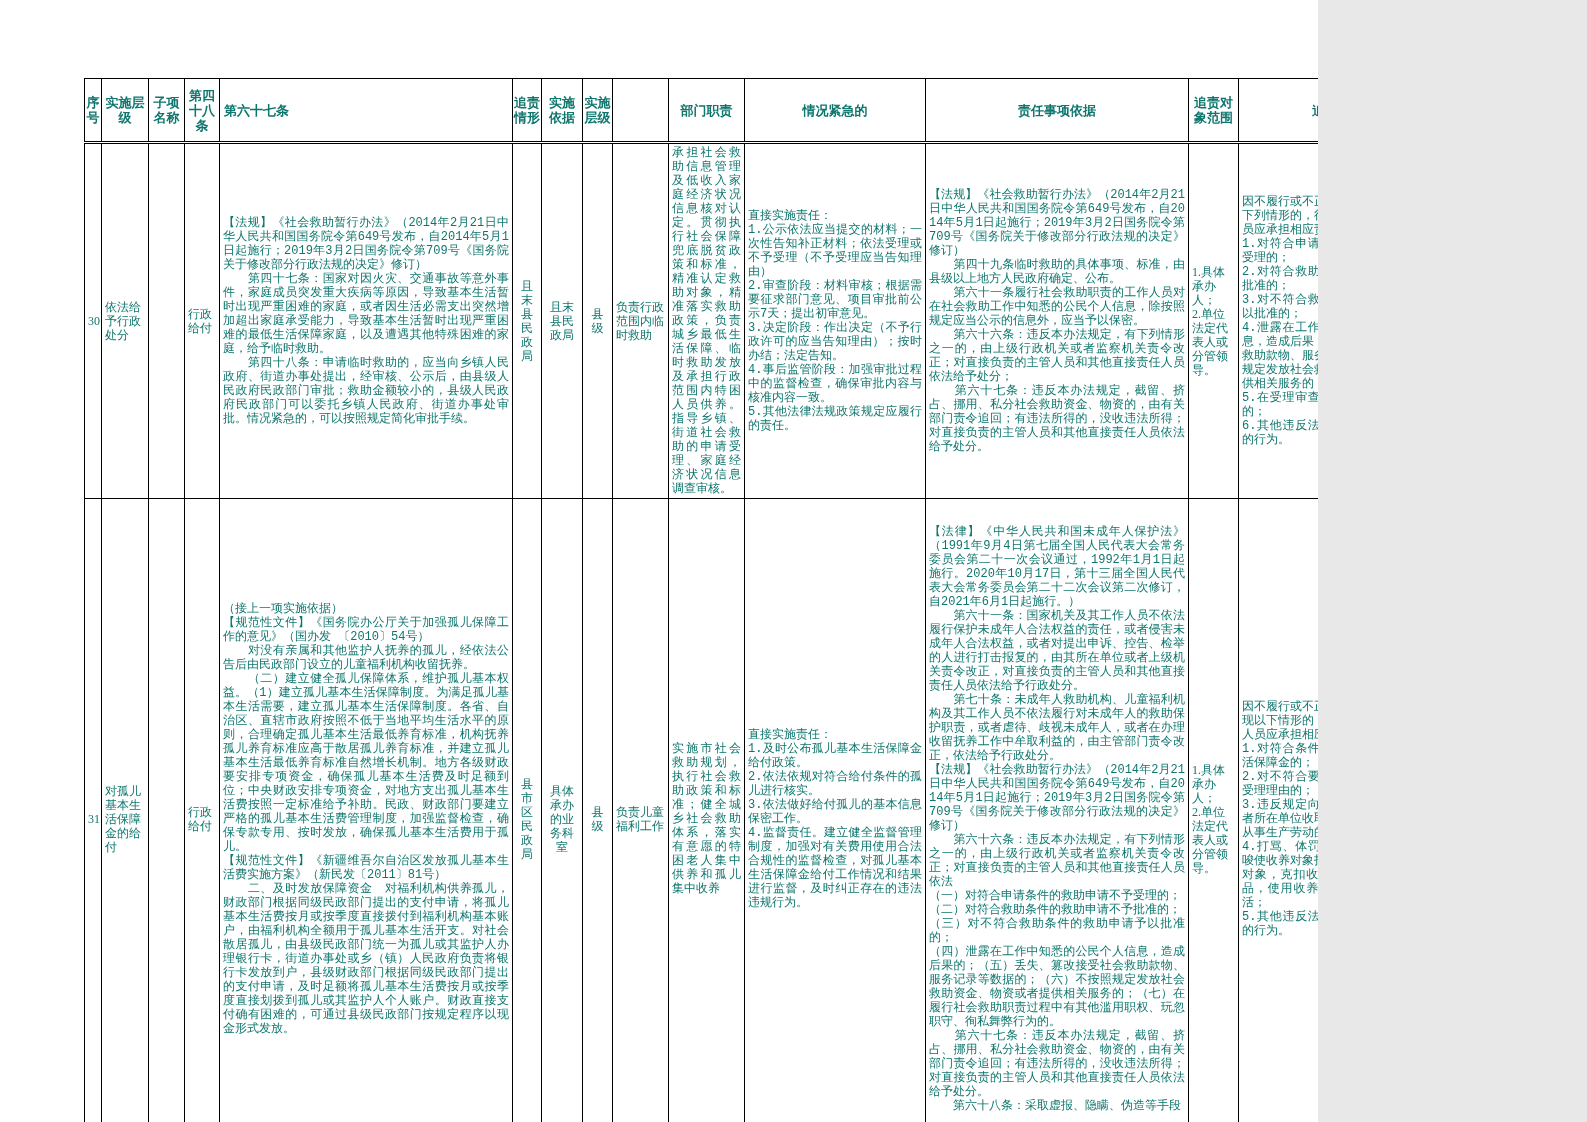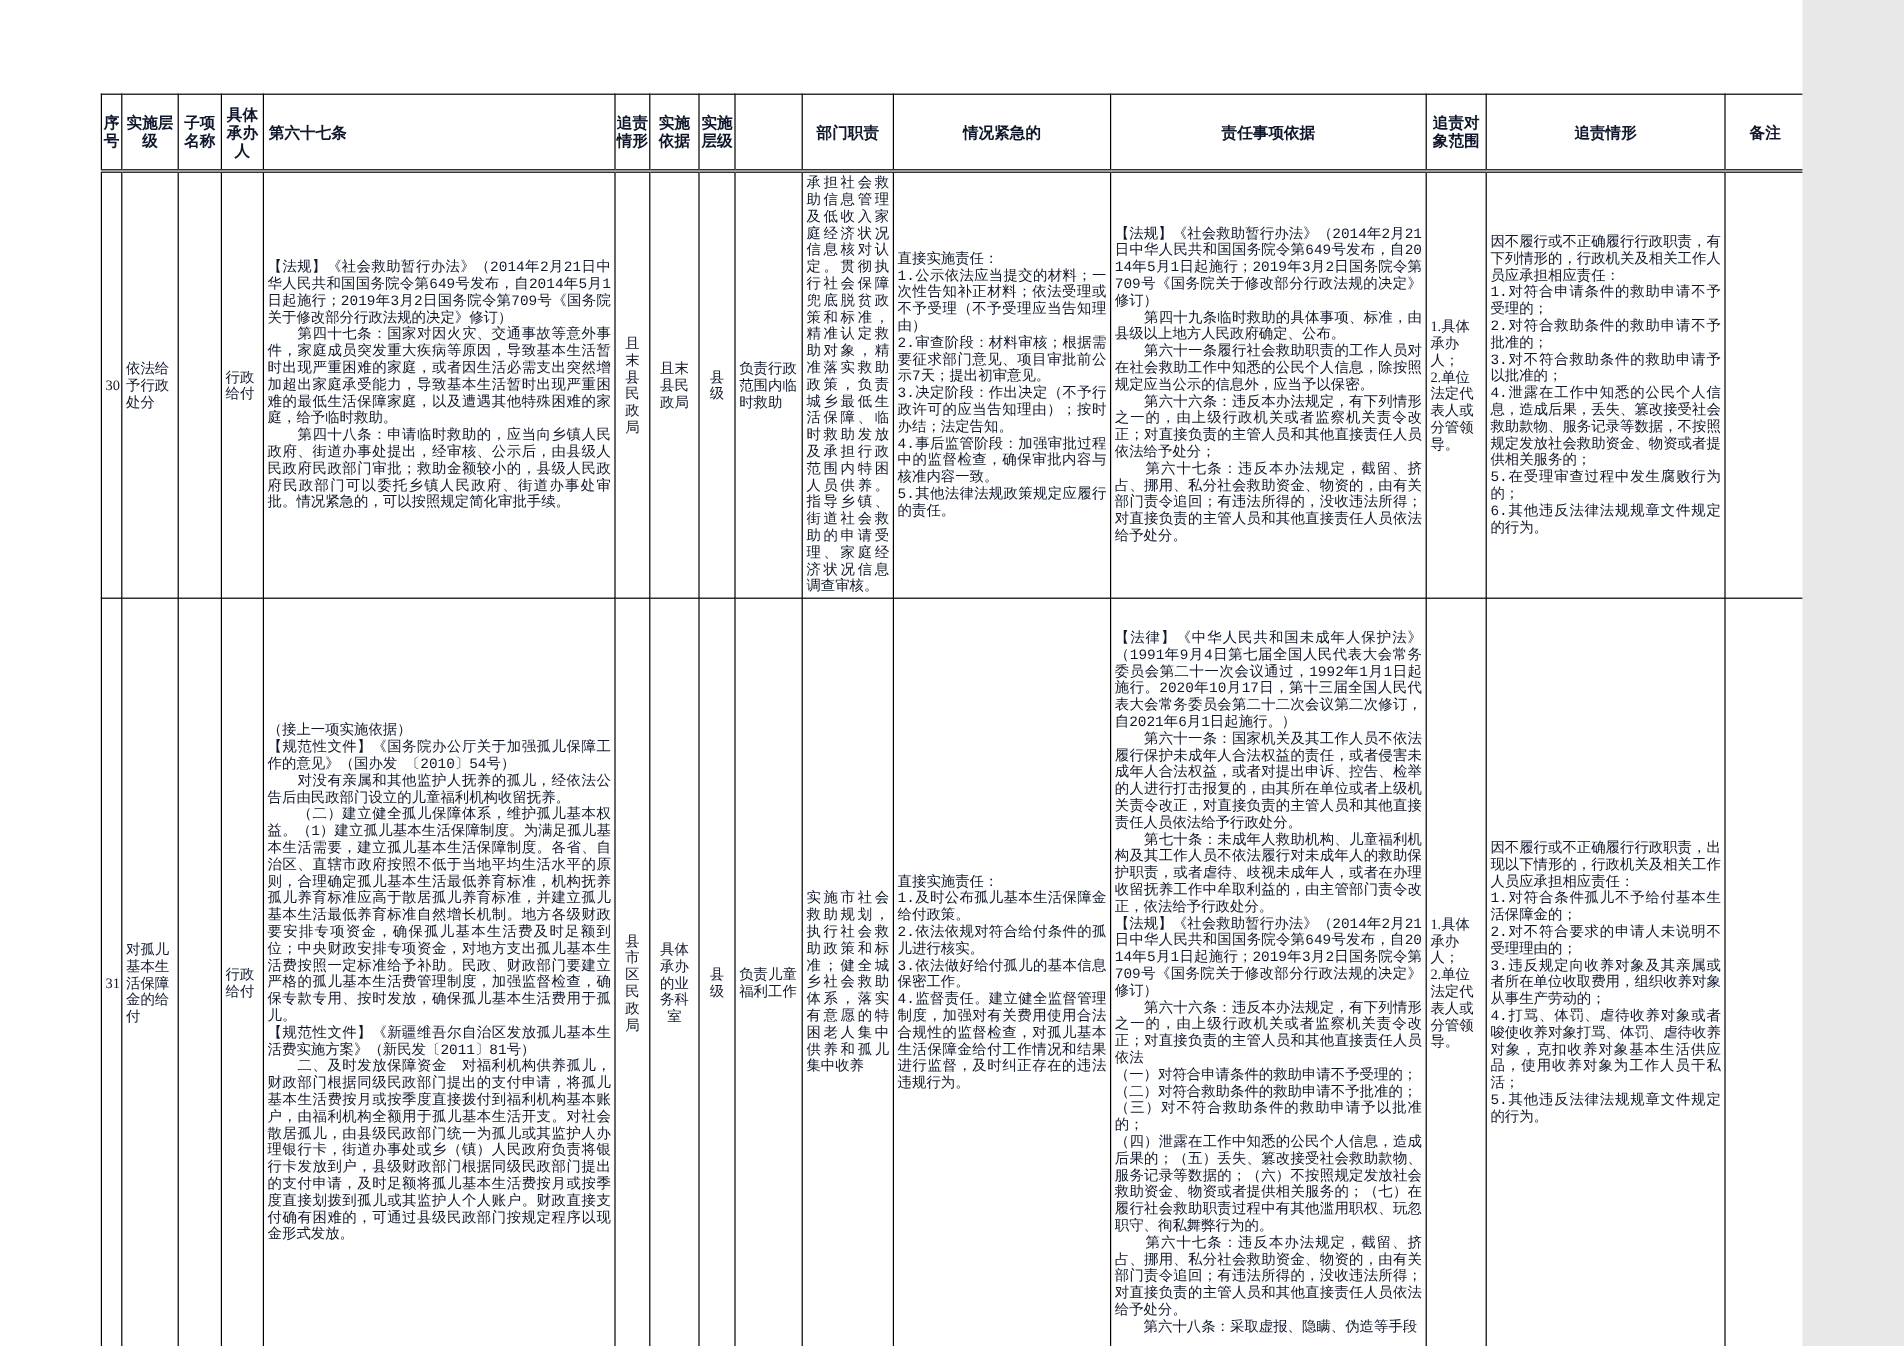--- a/index.html
+++ b/index.html
@@ -1,24 +1,24 @@
 <!DOCTYPE html>
 <html><head>
 <meta charset="utf-8">
 <style>
   * { box-sizing: border-box; margin: 0; padding: 0; }
   html, body { background: #e8e8e8; }
   .page {
     position: relative;
-    width: 1502px;
+    width: 1318px;
     height: 1122px;
     background: #ffffff;
     overflow: hidden;
     font-family: "Liberation Serif", "DejaVu Serif", serif;
-    color: #0f172a;
+    color: #0f766e;
   }
   table.duty {
     position: absolute;
     left: 84px;
     top: 78px;
     width: 1420px;
     border-collapse: collapse;
     table-layout: fixed;
   }
   table.duty th, table.duty td {
@@ -65,21 +65,21 @@
         <col style="width:263px">
       <col style="width:50px">
         <col style="width:199px">
         <col style="width:67px">
     </colgroup>
     <thead>
       <tr class="header-row">
         <th>序号</th>
         <th>实施层级</th>
         <th>子项名称</th>
-        <th>具体承办人</th>
+        <th>第四十八条</th>
         <th class="hl">第六十七条</th>
         <th>追责情形</th>
         <th>实施依据</th>
         <th>实施层级</th>
         <th></th>
         <th>部门职责</th>
         <th>情况紧急的</th>
         <th>责任事项依据</th>
         <th>追责对象范围</th>
         <th>追责情形</th>

